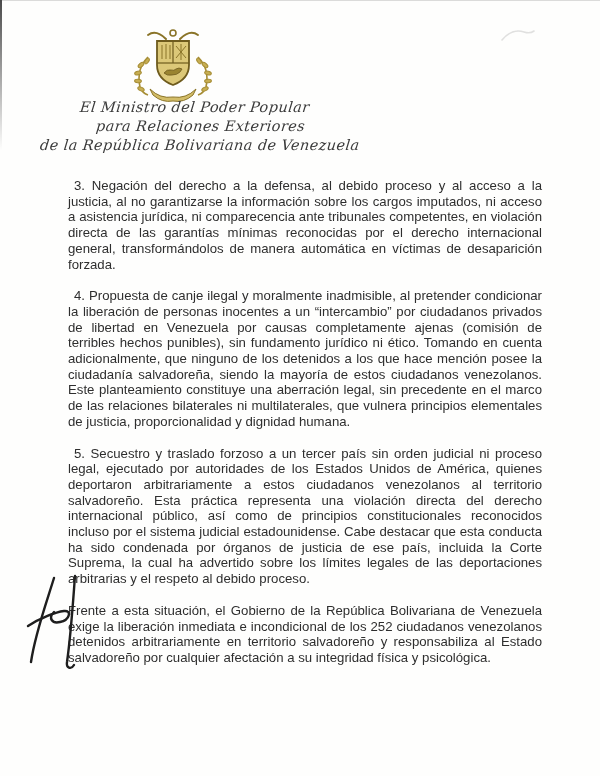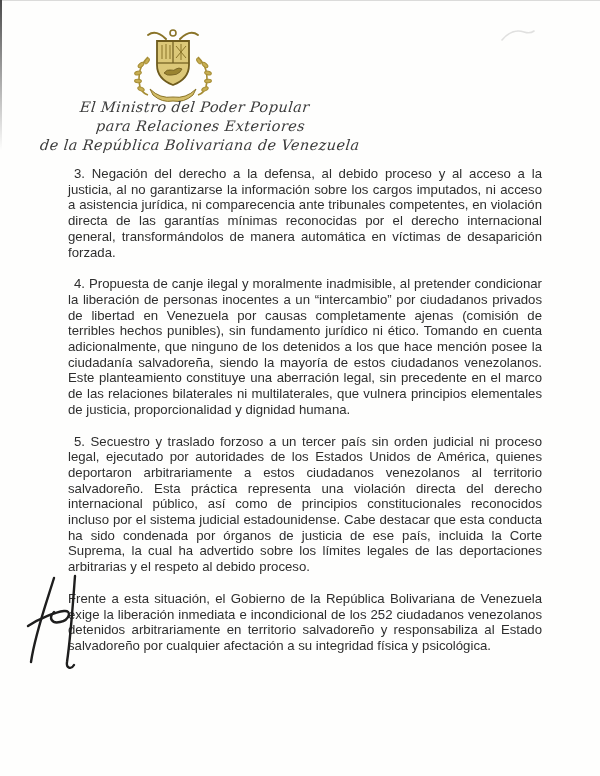--- a/index.html
+++ b/index.html
@@ -33,21 +33,21 @@
     transform:skewX(-6deg);
   }
   .s1{left:80px;top:99px;}
   .s2{left:96px;top:118px;}
   .s3{left:40px;top:137px;}
   .body-text{
     position:absolute;left:68px;top:162px;width:474px;
     font-size:13.2px;line-height:15.7px;
     text-align:justify;
   }
-  .body-text p{margin:4px 0 16px 0;}
+  .body-text p{margin:16px 0 16px 0;}
   .body-text p.numbered{text-indent:6px;}
   .margin-mark{
     position:absolute;left:22px;top:574px;width:64px;height:102px;
   }
   .artifact-squiggle{
     position:absolute;left:498px;top:22px;width:40px;height:26px;opacity:.55;
   }
 </style>
 </head>
 <body>

